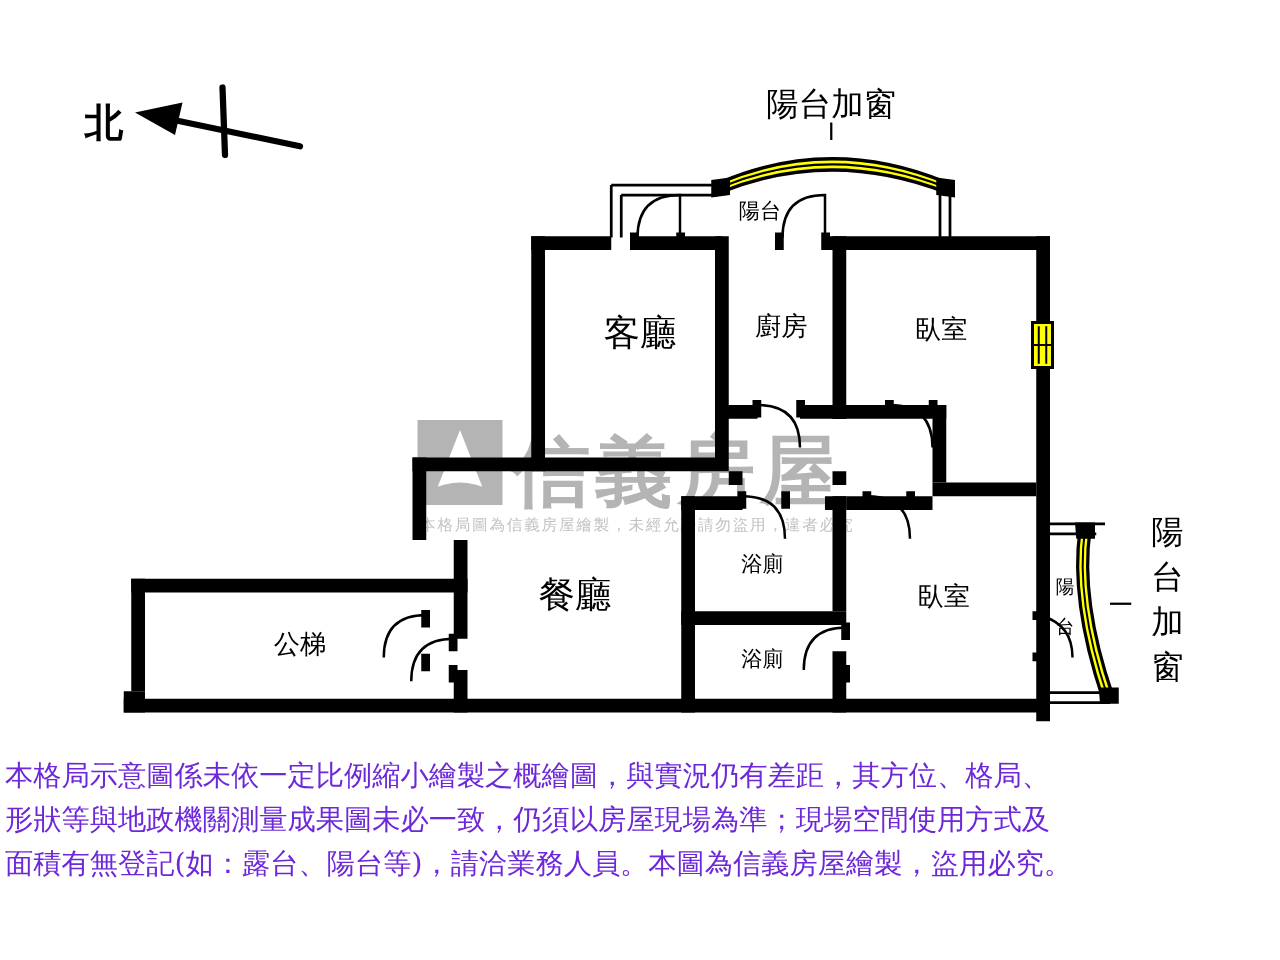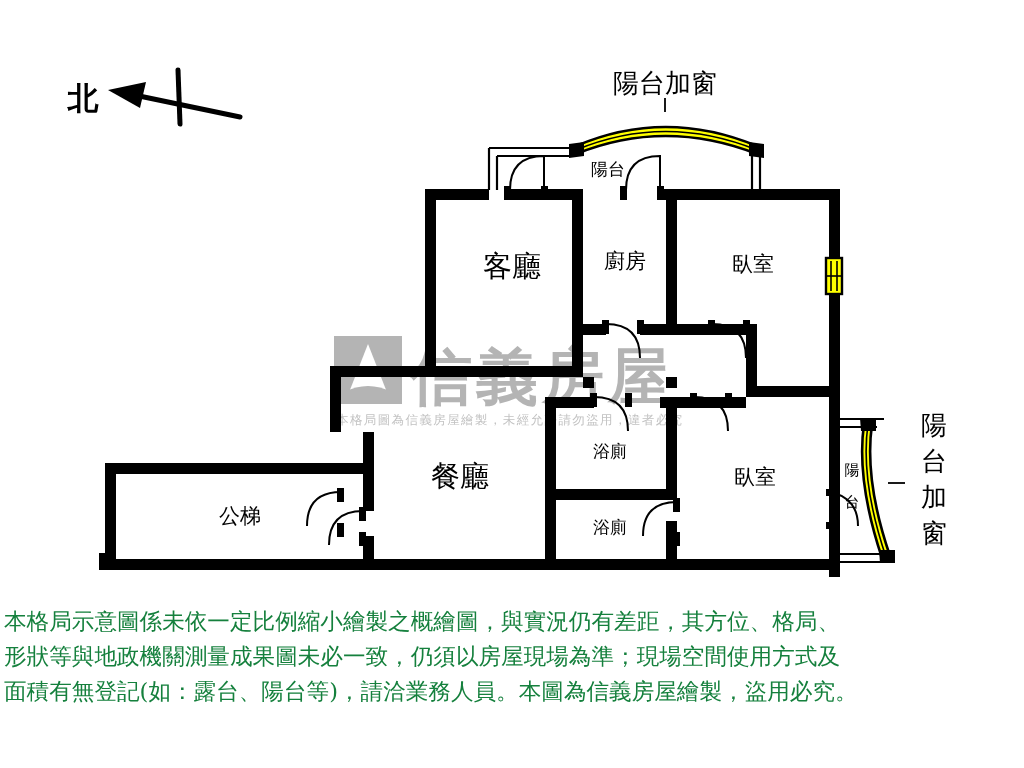--- a/index.html
+++ b/index.html
@@ -49,21 +49,21 @@
 
   #disclaimer {
     position: absolute;
     left: 0;
     top: 604px;
     width: 913px;
     padding: 0 4px;
     font-family: "DejaVu Serif", "Liberation Serif", serif;
     font-size: 22.6px;
     line-height: 35px;
-    color: #15803d;
+    color: #6d28d9;
     letter-spacing: 0px;
     white-space: pre-line;
   }
 </style>
 </head>
 <body>
 
 <div id="page">
 
   <svg id="floorplan-svg" viewBox="0 0 1024 600">

